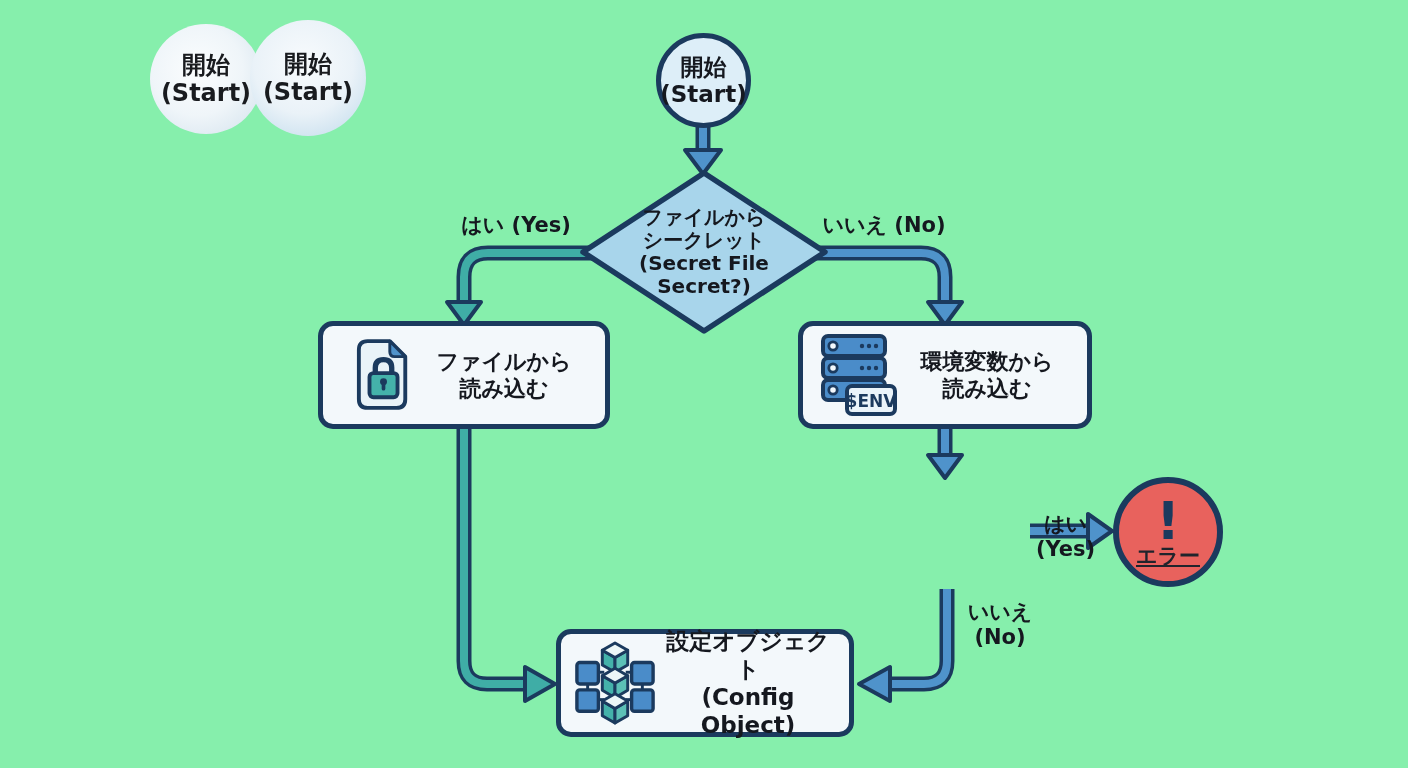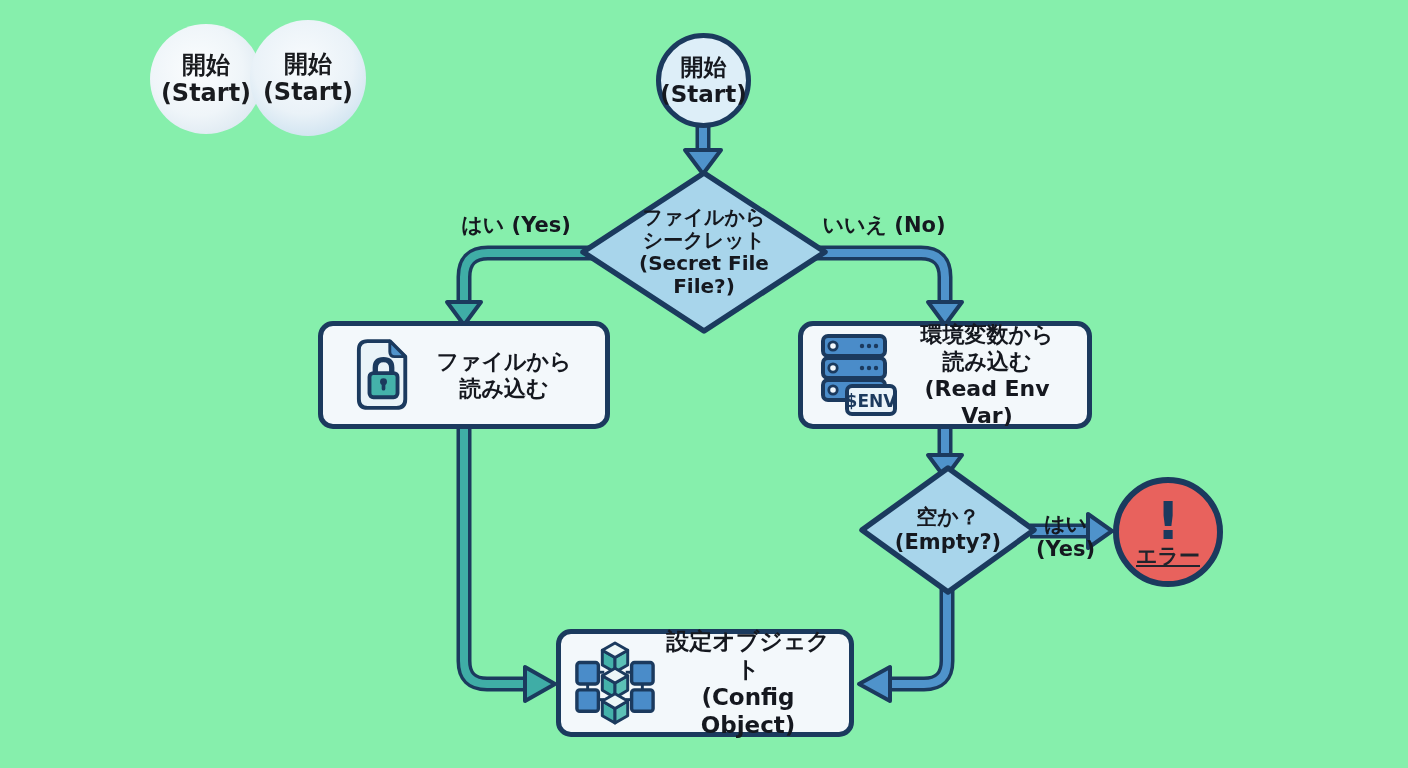--- a/index.html
+++ b/index.html
@@ -126,21 +126,21 @@
   </div>
 
   <div class="diamond" style="left:578px;top:168px;width:252px;height:168px;">
     <svg width="252" height="168" viewBox="0 0 252 168">
       <polygon points="126,5 247,84 126,163 5,84" fill="#a8d5eb" stroke="#1b3a5e" stroke-width="5.5" stroke-linejoin="round"></polygon>
     </svg>
     <div class="dtext" style="font-size:20px;line-height:23px;">
       <span class="block">ファイルから</span>
       <span class="block">シークレット</span>
       <span class="block">(Secret File</span>
-      <span class="block">File?)</span>
+      <span class="block">Secret?)</span>
     </div>
   </div>
 
   <div class="edge-label" style="left:440px;top:213px;width:152px;">はい (Yes)</div>
   <div class="edge-label" style="left:808px;top:213px;width:152px;">いいえ (No)</div>
 
   <div class="box" style="left:318px;top:321px;width:292px;height:108px;padding-left:32px;">
     <span class="icon-wrap">
       <svg width="58" height="76" viewBox="0 0 60 78">
         <path d="M13 4 H36 L52 20 V64 Q52 73 43 73 H13 Q4 73 4 64 V13 Q4 4 13 4 Z" fill="#e9f3f8" stroke="#1b3a5e" stroke-width="4" stroke-linejoin="round"></path>
@@ -172,37 +172,31 @@
         <circle cx="43" cy="36" r="2.2" fill="#1b3a5e"></circle>
           <circle cx="50" cy="36" r="2.2" fill="#1b3a5e"></circle>
           <circle cx="57" cy="36" r="2.2" fill="#1b3a5e"></circle>
         <rect x="28" y="54" width="48" height="28" rx="5" fill="#eaf4fa" stroke="#1b3a5e" stroke-width="4"></rect>
         <text x="52" y="75" text-anchor="middle" font-size="17" font-weight="bold" fill="#1b3a5e">$ENV</text>
       </svg>
     </span>
     <div class="btext">
       <span class="block">環境変数から</span>
       <span class="block">読み込む</span>
-      <span class="block">(Read Env Var)</span>
-    </div>
-  </div>
-
-  <div class="diamond" style="left:856px;top:462px;width:184px;height:136px;">
-    <svg width="184" height="136" viewBox="0 0 184 136">
-      <polygon points="92,6 178,68 92,130 6,68" fill="#a8d5eb" stroke="#1b3a5e" stroke-width="5.5" stroke-linejoin="round"></polygon>
-    </svg>
-    <div class="dtext" style="font-size:21px;line-height:25px;">
-      <span class="block">空か？</span>
-      <span class="block">(Empty?)</span>
-    </div>
-  </div>
+    </div>
+  </div>
+
 
   <div class="edge-label" style="left:1018px;top:471px;width:95px;margin-top:41px;">
     <span class="block">はい</span>
     <span class="block">(Yes)</span>
+  </div>
+  <div class="edge-label" style="left:950px;top:600px;width:100px;">
+    <span class="block">いいえ</span>
+    <span class="block">(No)</span>
   </div>
 
   <div class="circle-node error-circle">
     <span class="bang">!</span>
     <span class="err-label">エラー</span>
   </div>
 
   <div class="box" style="left:556px;top:629px;width:298px;height:108px;padding-left:12px;">
     <span class="icon-wrap">
       <svg width="84" height="84" viewBox="0 0 86 86">

